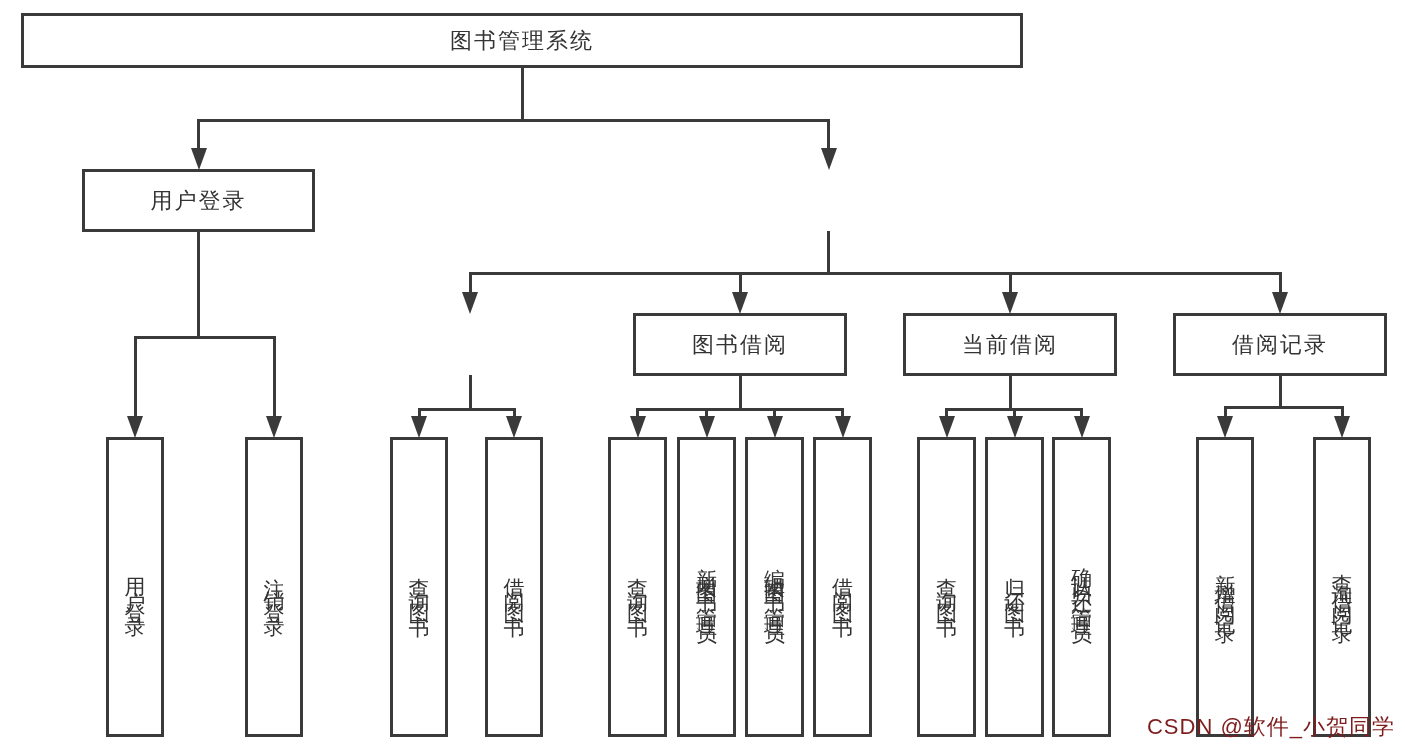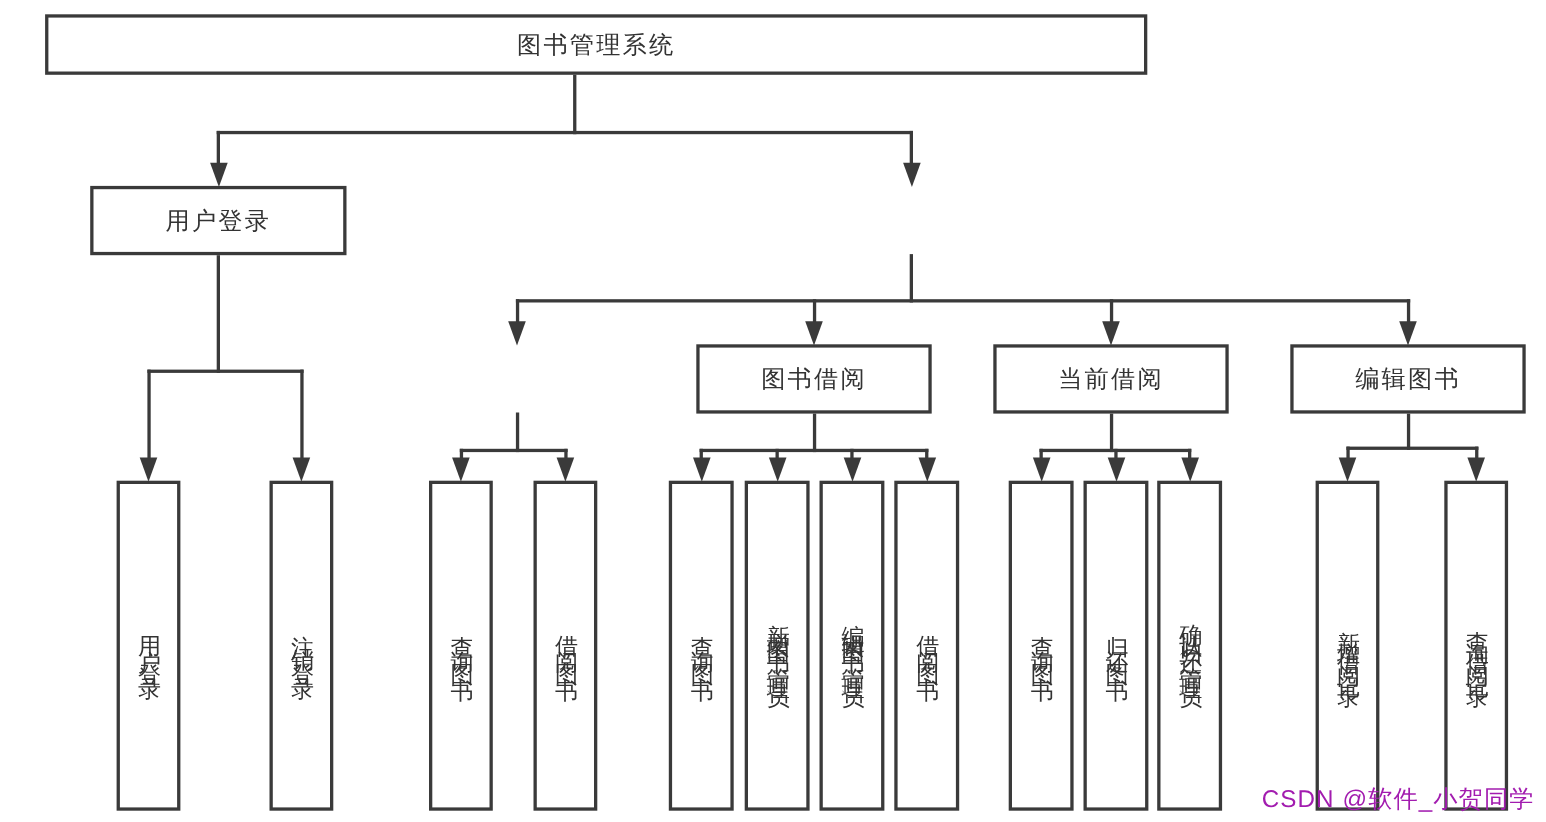--- a/index.html
+++ b/index.html
@@ -43,44 +43,44 @@
     border-right: 8px solid transparent;
     border-top: 22px solid #3a3a3a;
     z-index: 3;
   }
   .watermark {
     position: absolute;
     right: 10px;
     top: 712px;
     font-size: 22px;
     letter-spacing: 1px;
-    color: #a21caf;
+    color: #7f1d1d;
     white-space: nowrap;
     z-index: 4;
   }
 </style>
 </head>
 <body>
 
 <div id="stage">
   <div class="watermark">CSDN @软件_小贺同学</div>
-<div class="node h" style="left: 21px; top: 13px; width: 1002px; height: 55px; margin-left: 20px;">
+<div class="node h" style="left: 21px; top: 13px; width: 1002px; height: 55px;">
       <span class="lbl">图书管理系统</span>
     </div>
     <div class="node h" style="left: 82px; top: 169px; width: 233px; height: 63px;">
       <span class="lbl">用户登录</span>
     </div>
     <div class="node h" style="left: 633px; top: 313px; width: 214px; height: 63px;">
       <span class="lbl">图书借阅</span>
     </div>
     <div class="node h" style="left: 903px; top: 313px; width: 214px; height: 63px;">
       <span class="lbl">当前借阅</span>
     </div>
     <div class="node h" style="left: 1173px; top: 313px; width: 214px; height: 63px;">
-      <span class="lbl">编辑图书</span>
+      <span class="lbl">借阅记录</span>
     </div>
     <div class="node v" style="left: 106px; top: 437px; width: 58px; height: 300px;">
       <span class="lbl" style="letter-spacing: 13px;">用户登录</span>
     </div>
     <div class="node v" style="left: 245px; top: 437px; width: 58px; height: 300px;">
       <span class="lbl" style="letter-spacing: 13px;">注销登录</span>
     </div>
     <div class="node v" style="left: 390px; top: 437px; width: 58px; height: 300px;">
       <span class="lbl" style="letter-spacing: 13px;">查询图书</span>
     </div>

